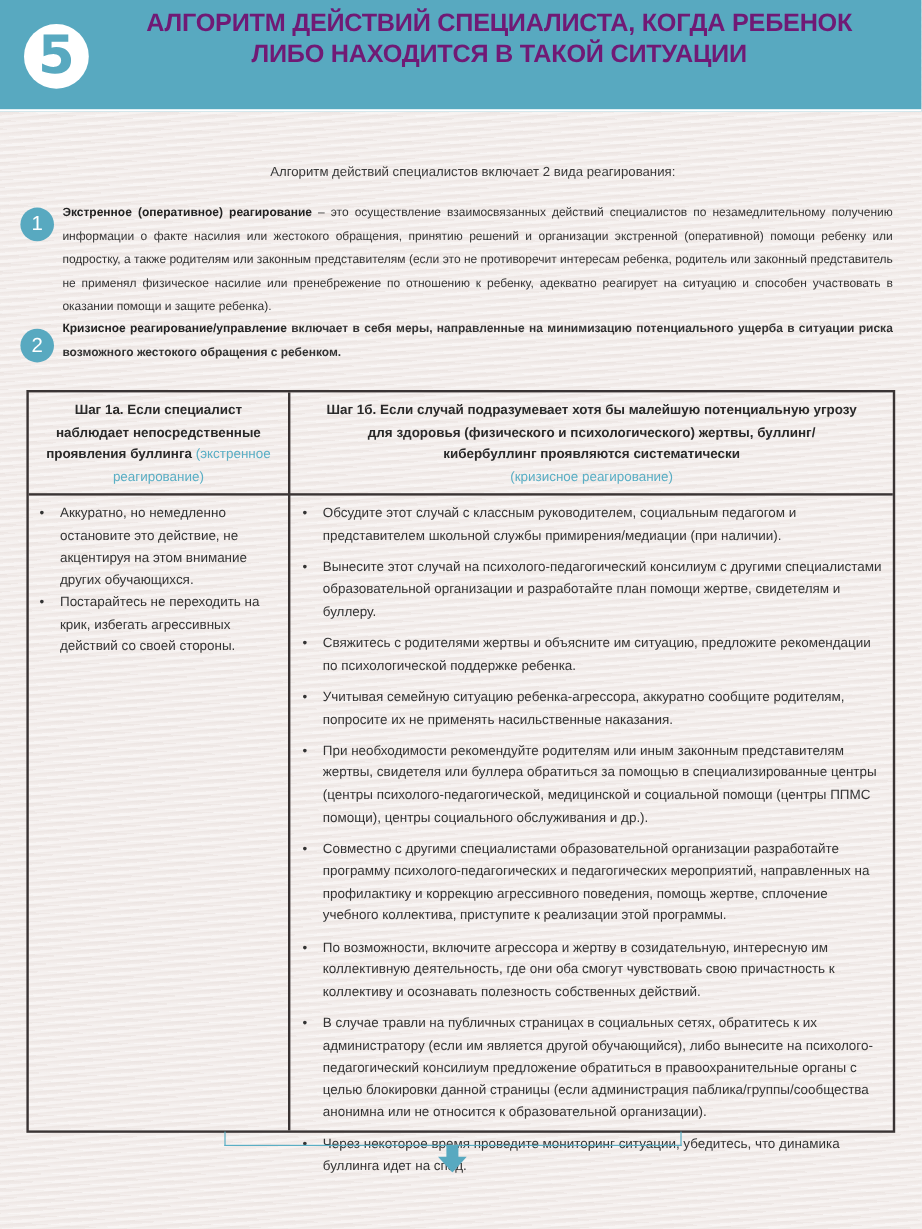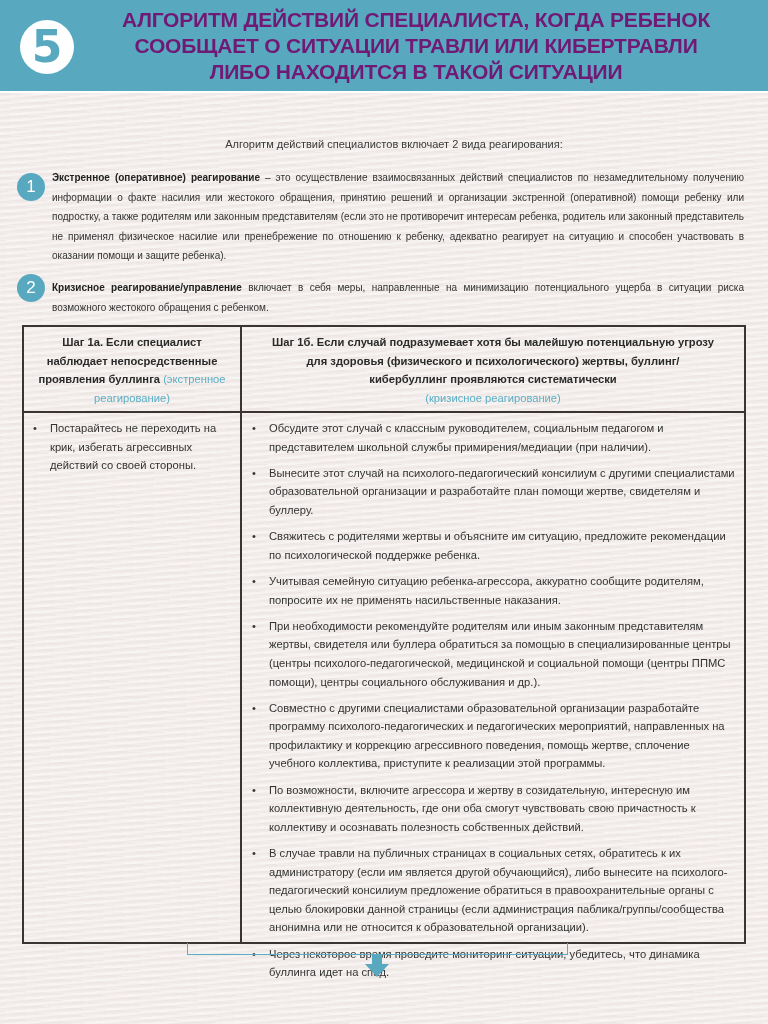--- a/index.html
+++ b/index.html
@@ -74,51 +74,51 @@
   }
   .arrow { position: absolute; left: 365px; top: 955px; width: 24px; height: 22px; }
 </style>
 </head>
 <body>
 
 <div class="header">
   <div class="header-badge">5</div>
   <div class="header-title">
     <div>АЛГОРИТМ ДЕЙСТВИЙ СПЕЦИАЛИСТА, КОГДА РЕБЕНОК</div>
-    <div>СООБЩАЕТ О СИТУАЦИИ ТРАВЛИ ИЛИ КИБЕРТРАВЛИ</div>
     <div>ЛИБО НАХОДИТСЯ В ТАКОЙ СИТУАЦИИ</div>
   </div>
 </div>
 
 <div class="intro">Алгоритм действий специалистов включает 2 вида реагирования:</div>
 
 <div class="num-badge" style="top:173px;">1</div>
 <div class="section" style="top:168px;">
   <b>Экстренное (оперативное) реагирование</b><span> – это осуществление взаимосвязанных действий специалистов по незамедлительному получению информации о факте насилия или жестокого обращения, принятию решений и организации экстренной (оперативной) помощи ребенку или подростку, а также родителям или законным представителям (если это не противоречит интересам ребенка, родитель или законный представитель не применял физическое насилие или пренебрежение по отношению к ребенку, адекватно реагирует на ситуацию и способен участвовать в оказании помощи и защите ребенка).</span>
 </div>
 
 <div class="num-badge" style="top:274px;">2</div>
-<div class="section" style="top:278px;">
+<div class="section" style="top:265px;font-weight:bold;">
   <b>Кризисное реагирование/управление</b><span> включает в себя меры, направленные на минимизацию потенциального ущерба в ситуации риска возможного жестокого обращения с ребенком.</span>
 </div>
 
 <div class="table">
   <div class="col-divider"></div>
   <div class="row-divider"></div>
 
   <div class="head-cell head-left">
     <span>Шаг 1а. Если специалист наблюдает непосредственные проявления буллинга</span>
     <span class="accent-text">(экстренное реагирование)</span>
   </div>
   <div class="head-cell head-right">
     <div>Шаг 1б. Если случай подразумевает хотя бы малейшую потенциальную угрозу для здоровья (физического и психологического) жертвы, буллинг/кибербуллинг проявляются систематически</div>
     <div class="accent-text">(кризисное реагирование)</div>
   </div>
 
   <ul class="list list-left">
+    <li>Аккуратно, но немедленно остановите это действие, не акцентируя на этом внимание других обучающихся.</li>
     <li>Постарайтесь не переходить на крик, избегать агрессивных действий со своей стороны.</li>
   </ul>
 
   <ul class="list list-right">
     <li>Обсудите этот случай с классным руководителем, социальным педагогом и представителем школьной службы примирения/медиации (при наличии).</li>
     <li>Вынесите этот случай на психолого-педагогический консилиум с другими специалистами образовательной организации и разработайте план помощи жертве, свидетелям и буллеру.</li>
     <li>Свяжитесь с родителями жертвы и объясните им ситуацию, предложите рекомендации по психологической поддержке ребенка.</li>
     <li>Учитывая семейную ситуацию ребенка-агрессора, аккуратно сообщите родителям, попросите их не применять насильственные наказания.</li>
     <li>При необходимости рекомендуйте родителям или иным законным представителям жертвы, свидетеля или буллера обратиться за помощью в специализированные центры (центры психолого-педагогической, медицинской и социальной помощи (центры ППМС помощи), центры социального обслуживания и др.).</li>
     <li>Совместно с другими специалистами образовательной организации разработайте программу психолого-педагогических и педагогических мероприятий, направленных на профилактику и коррекцию агрессивного поведения, помощь жертве, сплочение учебного коллектива, приступите к реализации этой программы.</li>

